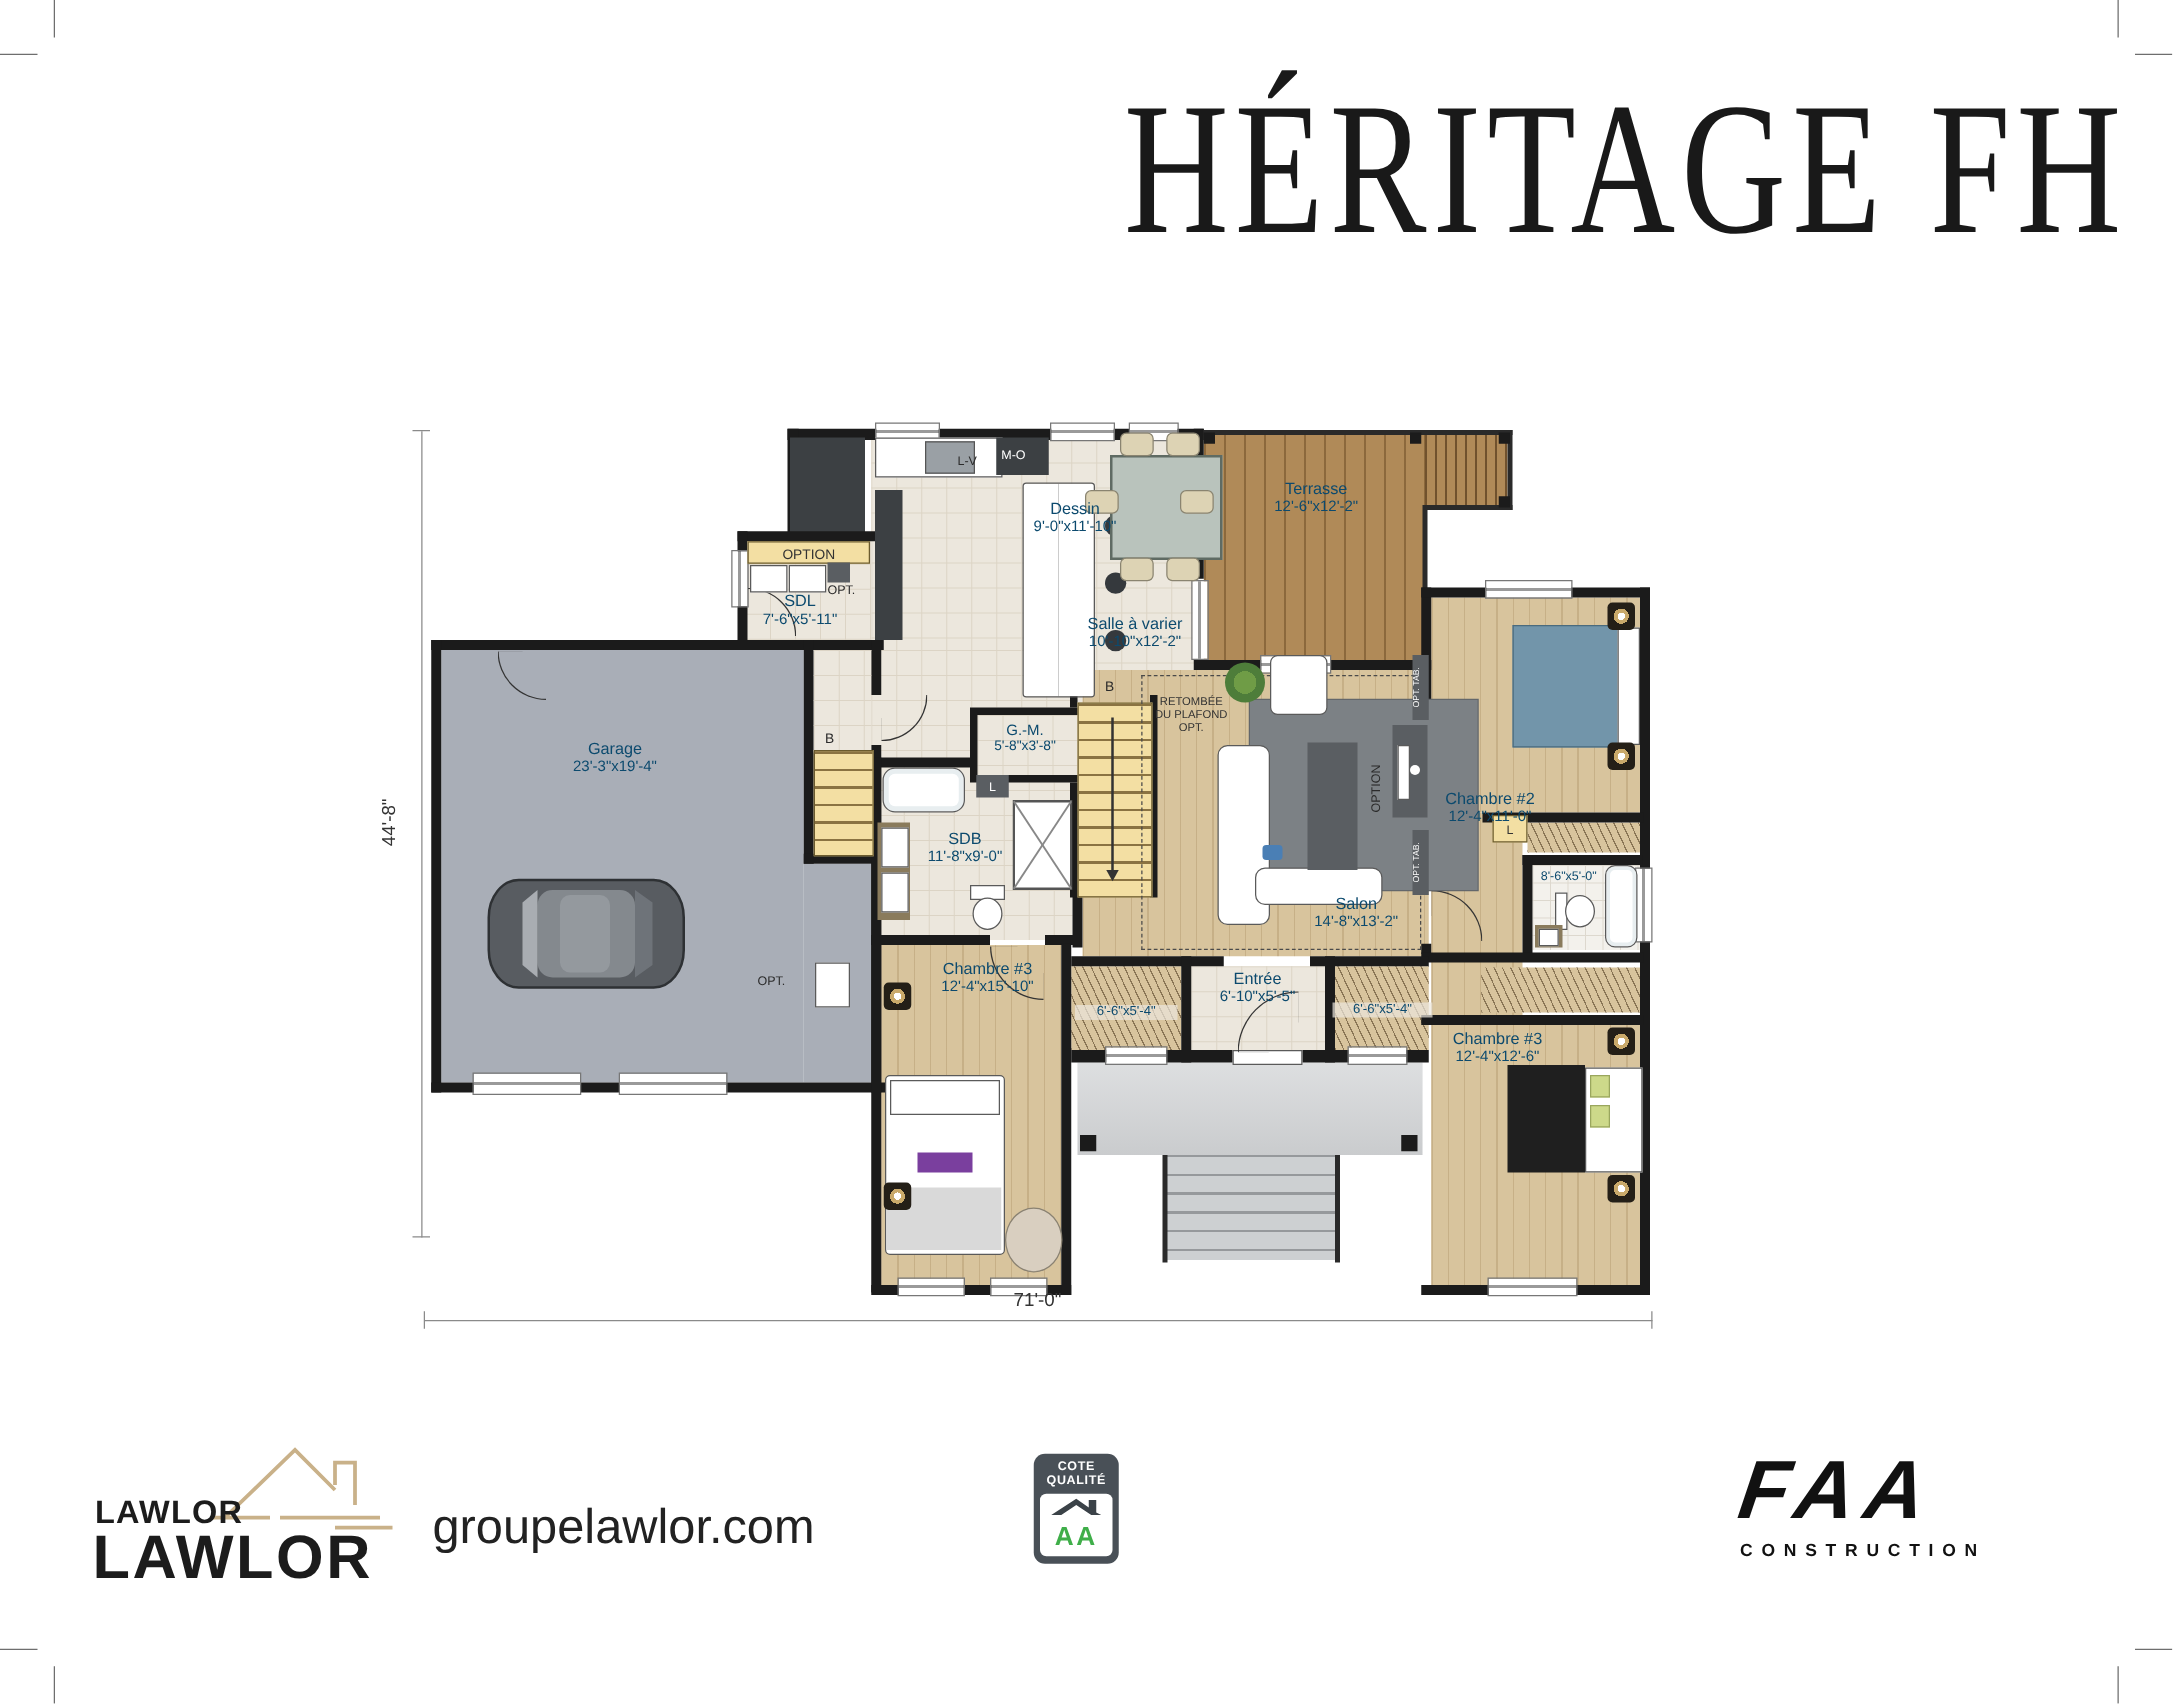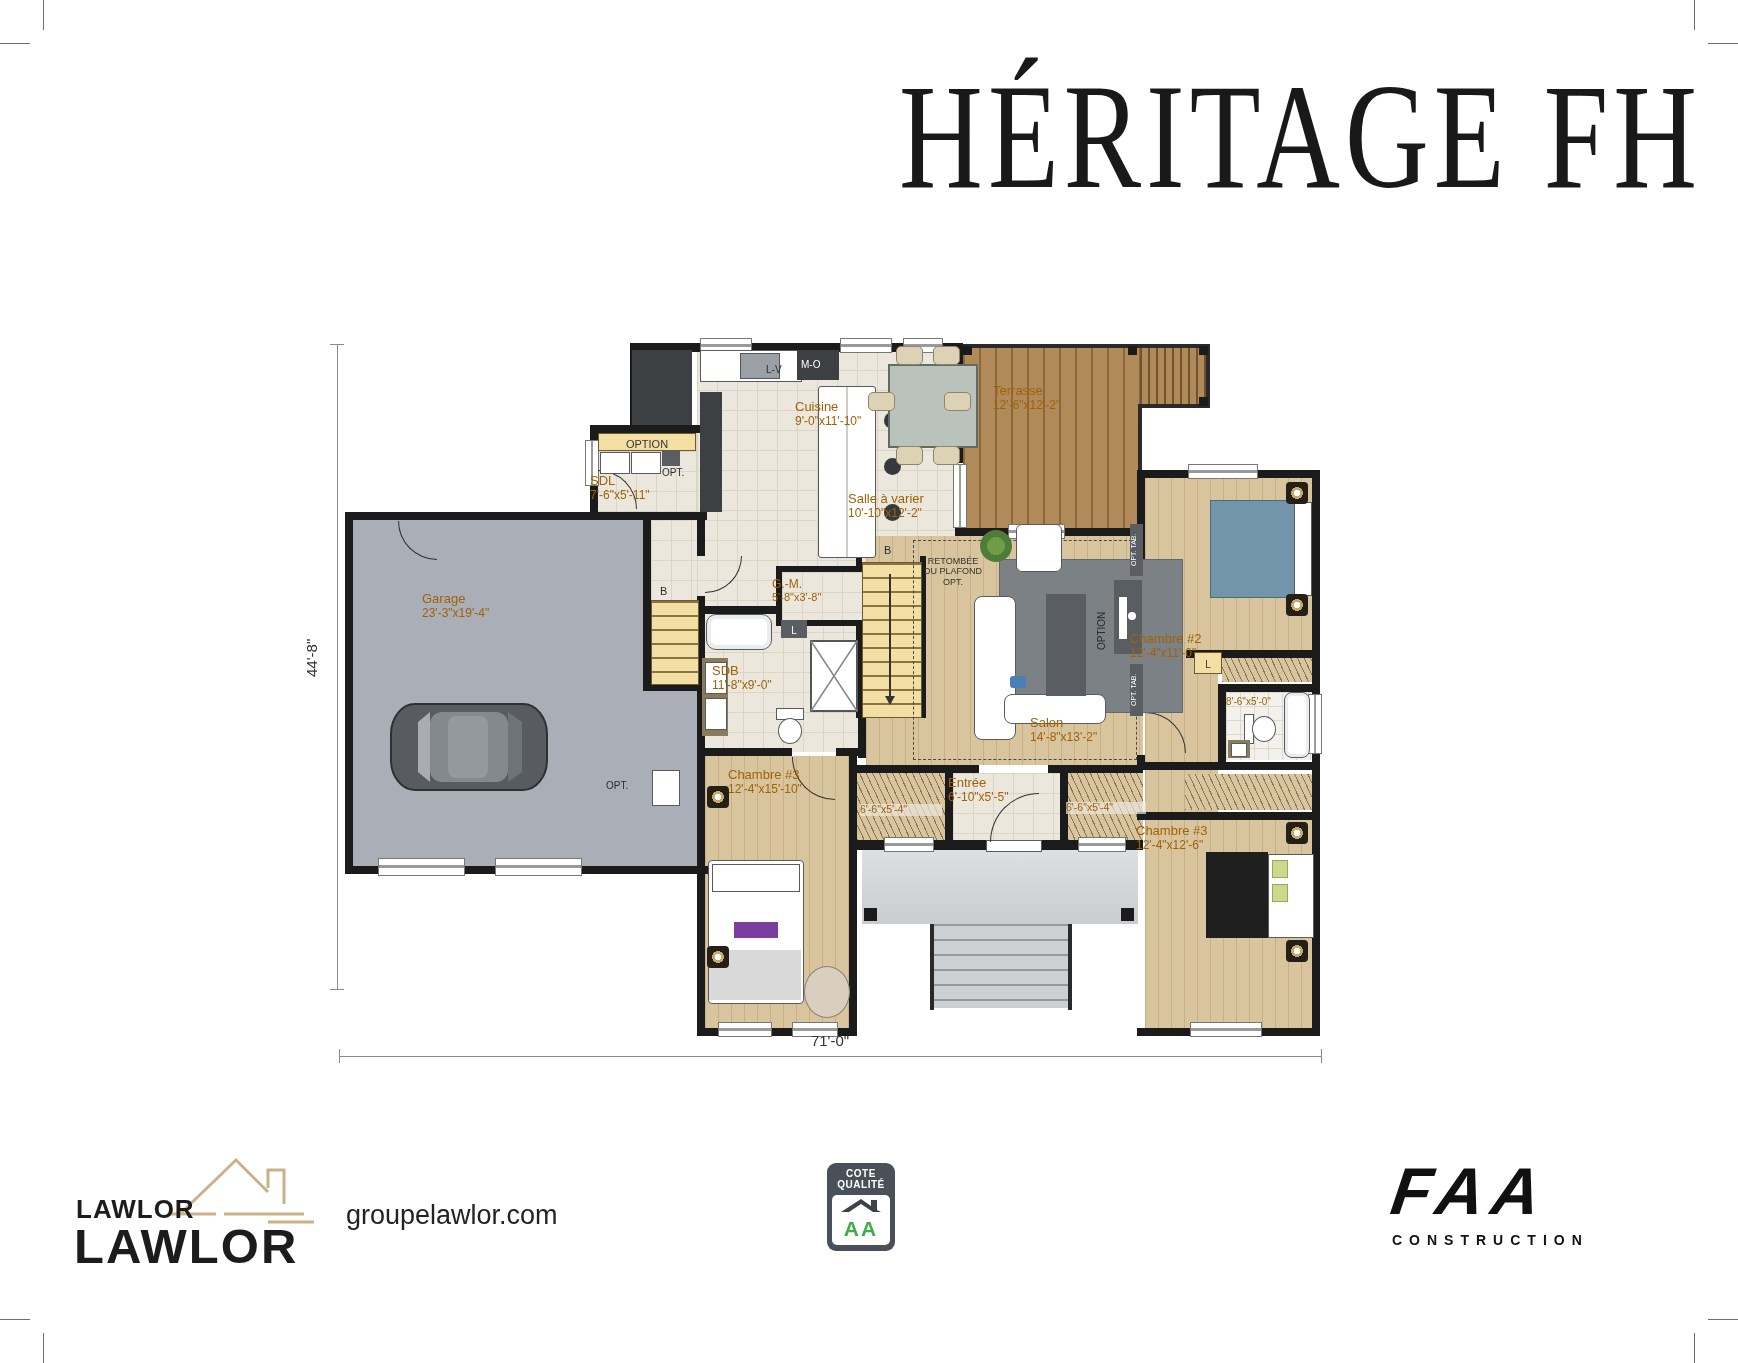--- a/index.html
+++ b/index.html
@@ -16,40 +16,40 @@
   .gar{position:absolute;background:#a9aeb7}
   .porch{position:absolute;background:#d2d4d6;background-image:linear-gradient(rgba(255,255,255,.25),rgba(0,0,0,.04))}
   .steps{position:absolute;background:#cdd0d2;background-image:repeating-linear-gradient(180deg,#96999c 0 2px,transparent 2px 15px)}
   .yel{position:absolute;background:#f3dfa3;border:1px solid #6b5b2e}
   .treads{background-image:repeating-linear-gradient(180deg,#8a7342 0 2px,transparent 2px 14px)}
   .wfix{position:absolute;background:#fff;border:1.5px solid #5a5a5a}
   .dark{position:absolute;background:#3c4043}
   .gray{position:absolute;background:#5a5e62}
   .win{position:absolute;border:1px solid #777;background:linear-gradient(to bottom,#fff 40%,#9a9a9a 40%,#9a9a9a 58%,#fff 58%)}
   .winv{position:absolute;border:1px solid #777;background:linear-gradient(to right,#fff 40%,#9a9a9a 40%,#9a9a9a 58%,#fff 58%)}
-  .lbl{position:absolute;text-align:left;color:#a16207;line-height:1.12}
+  .lbl{position:absolute;text-align:center;color:#0c4a6e;line-height:1.12}
   .lbl .nm{font-size:13px}
   .lbl .dm{font-size:12px}
   .small{font-size:10px;color:#2b2b2b;position:absolute}
   .tiny{font-size:9px;color:#333;position:absolute;line-height:1.15;text-align:center}
   .vt{writing-mode:vertical-rl;transform:rotate(180deg)}
   .arc{position:absolute;border:1.5px solid #333;background:transparent}
   .bl{border-radius:0 0 0 100%;border-top:none;border-right:none}
   .br{border-radius:0 0 100% 0;border-top:none;border-left:none}
   .tl{border-radius:100% 0 0 0;border-bottom:none;border-right:none}
   .tr{border-radius:0 100% 0 0;border-bottom:none;border-left:none}
   .dash{position:absolute;border:1.5px dashed #4a4a4a}
   .stool{position:absolute;width:17px;height:17px;border-radius:50%;background:#35393d}
   .chair{position:absolute;width:25px;height:17px;background:#ddd3b4;border:1px solid#8a8470;border-radius:5px}
   .sconce{position:absolute;width:22px;height:22px;border-radius:4px;background:radial-gradient(circle,#fff 0 3px,#c9a96a 3px 6px,#241f17 6px)}
   .dim{position:absolute;background:#8a8a8a}
   .dimlbl{position:absolute;font-size:15px;color:#333;text-align:center}
   .crop{position:absolute;background:#6e6e6e}
   #title{position:absolute;top:50px;right:36px;font-family:"Liberation Serif",serif;font-weight:400;font-size:116px;letter-spacing:5px;color:#191919;transform:scaleY(1.3);transform-origin:top right;white-space:nowrap}
-  .site{position:absolute;font-size:27px;color:#222;font-weight:400}
+  .site{position:absolute;font-size:39px;color:#222;font-weight:400}
   .disc{position:absolute;font-size:19px;color:#1c1c1c;text-align:center}
   .rug{position:absolute;background:#7c8185;box-shadow:0 0 0 1px #63676b}
 </style>
 </head>
 <body>
 
 <div id="page">
 
   <div class="crop" style="left:43px;top:0;width:1px;height:30px"></div>
   <div class="crop" style="left:0;top:43px;width:30px;height:1px"></div>
@@ -267,21 +267,21 @@
 
   <div class="lbl" style="left:422px;top:592px;width:140px">
     <div class="nm">Garage</div>
     <div class="dm">23'-3"x19'-4"</div>
   </div>
   <div class="lbl" style="left:590px;top:474px;width:100px">
     <div class="nm">SDL</div>
     <div class="dm">7'-6"x5'-11"</div>
   </div>
   <div class="lbl" style="left:795px;top:400px;width:130px">
-    <div class="nm">Cuisine</div>
+    <div class="nm">Dessin</div>
     <div class="dm">9'-0"x11'-10"</div>
   </div>
   <div class="lbl" style="left:848px;top:492px;width:120px">
     <div class="nm">Salle à varier</div>
     <div class="dm">10'-10"x12'-2"</div>
   </div>
   <div class="lbl" style="left:993px;top:384px;width:120px">
     <div class="nm">Terrasse</div>
     <div class="dm">12'-6"x12'-2"</div>
   </div>

